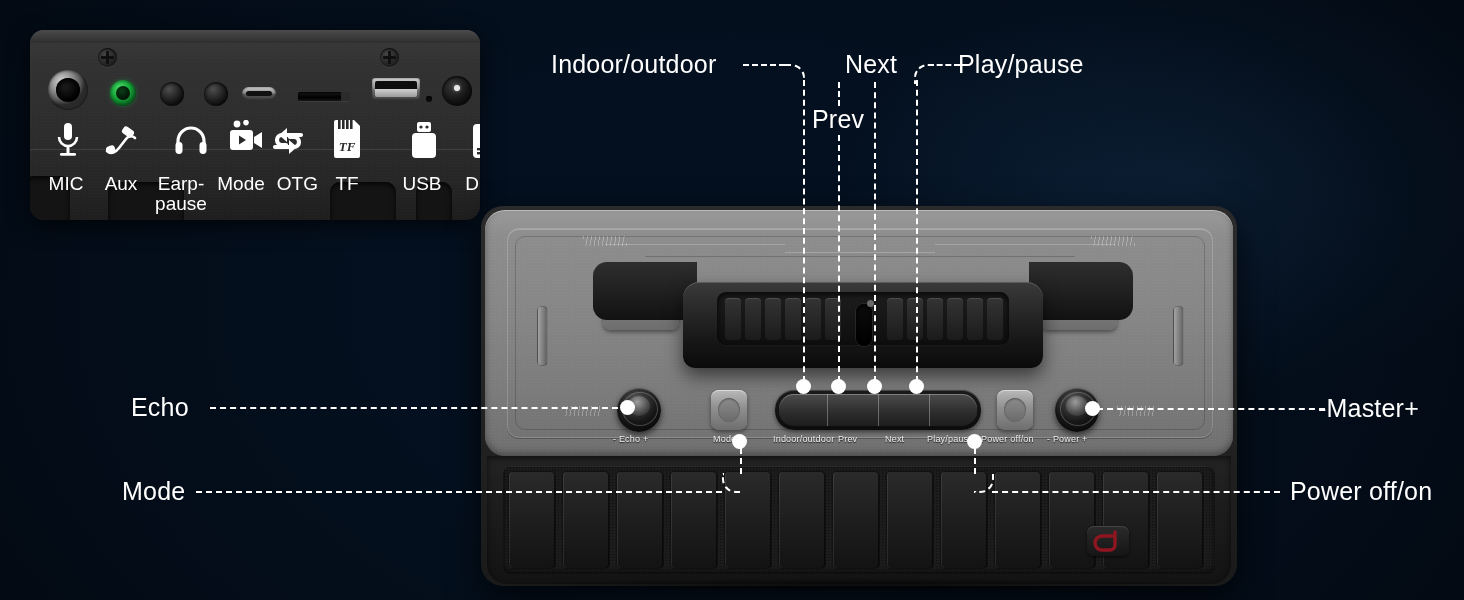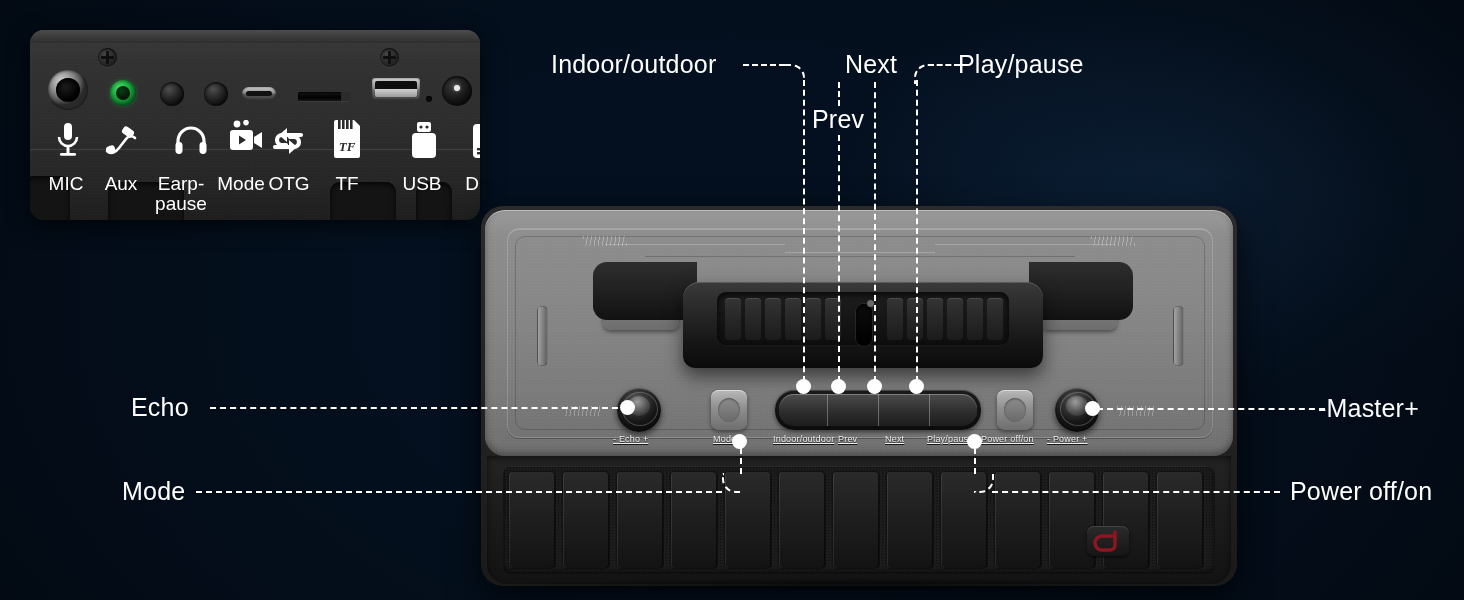--- a/index.html
+++ b/index.html
@@ -166,21 +166,21 @@
     background:linear-gradient(180deg,#8c8c8c,#6a6a6a);
     box-shadow:inset 0 1px 2px rgba(0,0,0,.45);}
   .btnbar{position:absolute;width:206px;height:40px;border-radius:19px;
     background:linear-gradient(180deg,#1b1b1b,#0c0c0c);
     box-shadow:inset 0 1px 0 rgba(255,255,255,.18),0 2px 4px rgba(0,0,0,.5);}
   .btnbar-in{position:absolute;left:4px;top:4px;width:198px;height:32px;border-radius:15px;
     background:linear-gradient(180deg,#4c4c4c,#2b2b2b 60%,#1e1e1e);
     box-shadow:inset 0 1px 0 rgba(255,255,255,.28);}
   .btnsep{position:absolute;top:4px;width:1px;height:32px;background:rgba(255,255,255,.30);}
   .printlbl{position:absolute;color:#efefef;font-size:9px;letter-spacing:.2px;white-space:nowrap;
-    text-shadow:0 1px 1px rgba(0,0,0,.8);font-family:"Liberation Sans", sans-serif;text-decoration:underline;}
+    text-shadow:0 1px 1px rgba(0,0,0,.8);font-family:"Liberation Sans", sans-serif;}
 
   
   .front{position:absolute;left:6px;top:250px;width:744px;height:128px;border-radius:0 0 20px 20px;
     background:linear-gradient(180deg,#232323 0%,#1b1b1b 50%,#131313 100%);
     box-shadow:inset 0 2px 6px rgba(0,0,0,.6);}
   .grille{position:absolute;left:16px;top:10px;width:712px;height:108px;border-radius:8px;
     background:#1c1c1c;
     box-shadow:inset 0 1px 0 rgba(255,255,255,.08), inset 0 -2px 6px rgba(0,0,0,.7);
     overflow:hidden;}
   .mesh{position:absolute;inset:0;opacity:.85;
@@ -297,21 +297,21 @@
     <div class="railbox" style="left:-6px;top:146px;width:46px;height:50px;"></div>
     <div class="railbox" style="left:78px;top:152px;width:76px;height:44px;"></div>
     <div class="railbox" style="left:300px;top:152px;width:66px;height:44px;"></div>
     <div class="railbox" style="left:386px;top:152px;width:36px;height:44px;"></div>
 
     <div class="plabel" style="left:6px;top:144px;width:60px;">MIC</div>
     <div class="plabel" style="left:62px;top:144px;width:58px;">Aux</div>
     <div class="plabel" style="left:120px;top:144px;width:62px;">Earp-</div>
     <div class="plabel" style="left:120px;top:164px;width:62px;">pause</div>
     <div class="plabel" style="left:182px;top:144px;width:58px;">Mode</div>
-    <div class="plabel" style="left:230px;top:144px;width:58px;">OTG</div>
+    <div class="plabel" style="left:230px;top:144px;width:58px;text-align:right;">OTG</div>
     <div class="plabel" style="left:288px;top:144px;width:58px;">TF</div>
     <div class="plabel" style="left:358px;top:144px;width:68px;">USB</div>
     <div class="plabel" style="left:424px;top:144px;width:50px;">DC</div>
   </div>
 
   <div id="speaker">
     <div class="body-shell"></div>
 
     <div class="top-plate">
       <div class="top-tex"></div>

